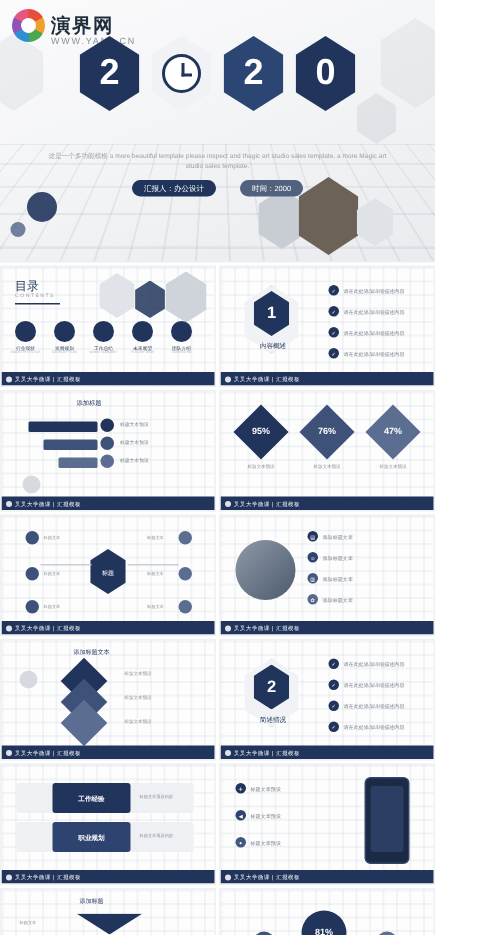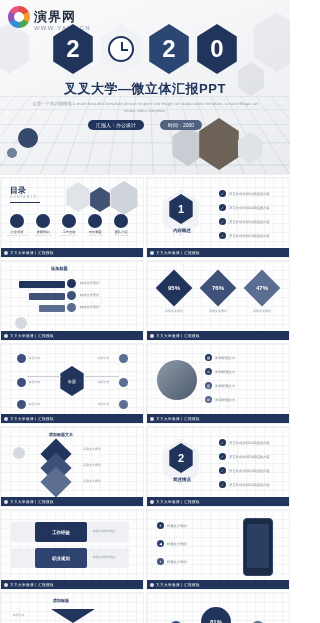--- a/index.html
+++ b/index.html
@@ -139,21 +139,21 @@
     background-image:
       linear-gradient(rgba(170,178,190,.13) 1px, transparent 1px),
       linear-gradient(90deg, rgba(170,178,190,.13) 1px, transparent 1px);
     background-size: 9px 9px;
   }
 
   .hx { position: absolute; clip-path: polygon(50% 0%, 95% 25%, 95% 75%, 50% 100%, 5% 75%, 5% 25%); }
   .dm { position: absolute; transform: rotate(45deg); }
   .cir { position: absolute; border-radius: 50%; }
 
-  .title-cn { font-weight: bold; color: #21355c; }
+  .title-cn { font-weight: normal; color: #21355c; }
   .tiny { color: #9aa3ae; }
 
   .bar-line {
     position: absolute; background: #c9ced6; height: 1px;
   }
   .list-row {
     position: absolute; display: flex; align-items: center; gap: 3px;
   }
   .list-dot {
     width: 7px; height: 7px; border-radius: 50%; background: #21355c;
@@ -188,21 +188,20 @@
 
     <div class="year-row">
       <div class="digit-hex">2</div>
       <div class="clock-hex">
         <div class="clock-face"></div>
       </div>
       <div class="digit-hex alt">2</div>
       <div class="digit-hex">0</div>
     </div>
 
-    <div class="cover-title">叉叉大学—微立体汇报PPT</div>
     <div class="cover-sub">这是一个多功能模板 a more beautiful template please inspect and thagic art studio sales template, a more Magic art studio sales template.</div>
     <div class="cover-meta">
       <div class="meta-pill">汇报人：办公设计</div>
       <div class="meta-pill light">时间：2000</div>
     </div>
   </div>
 
   <div class="grid">
 
     <div class="slide">

